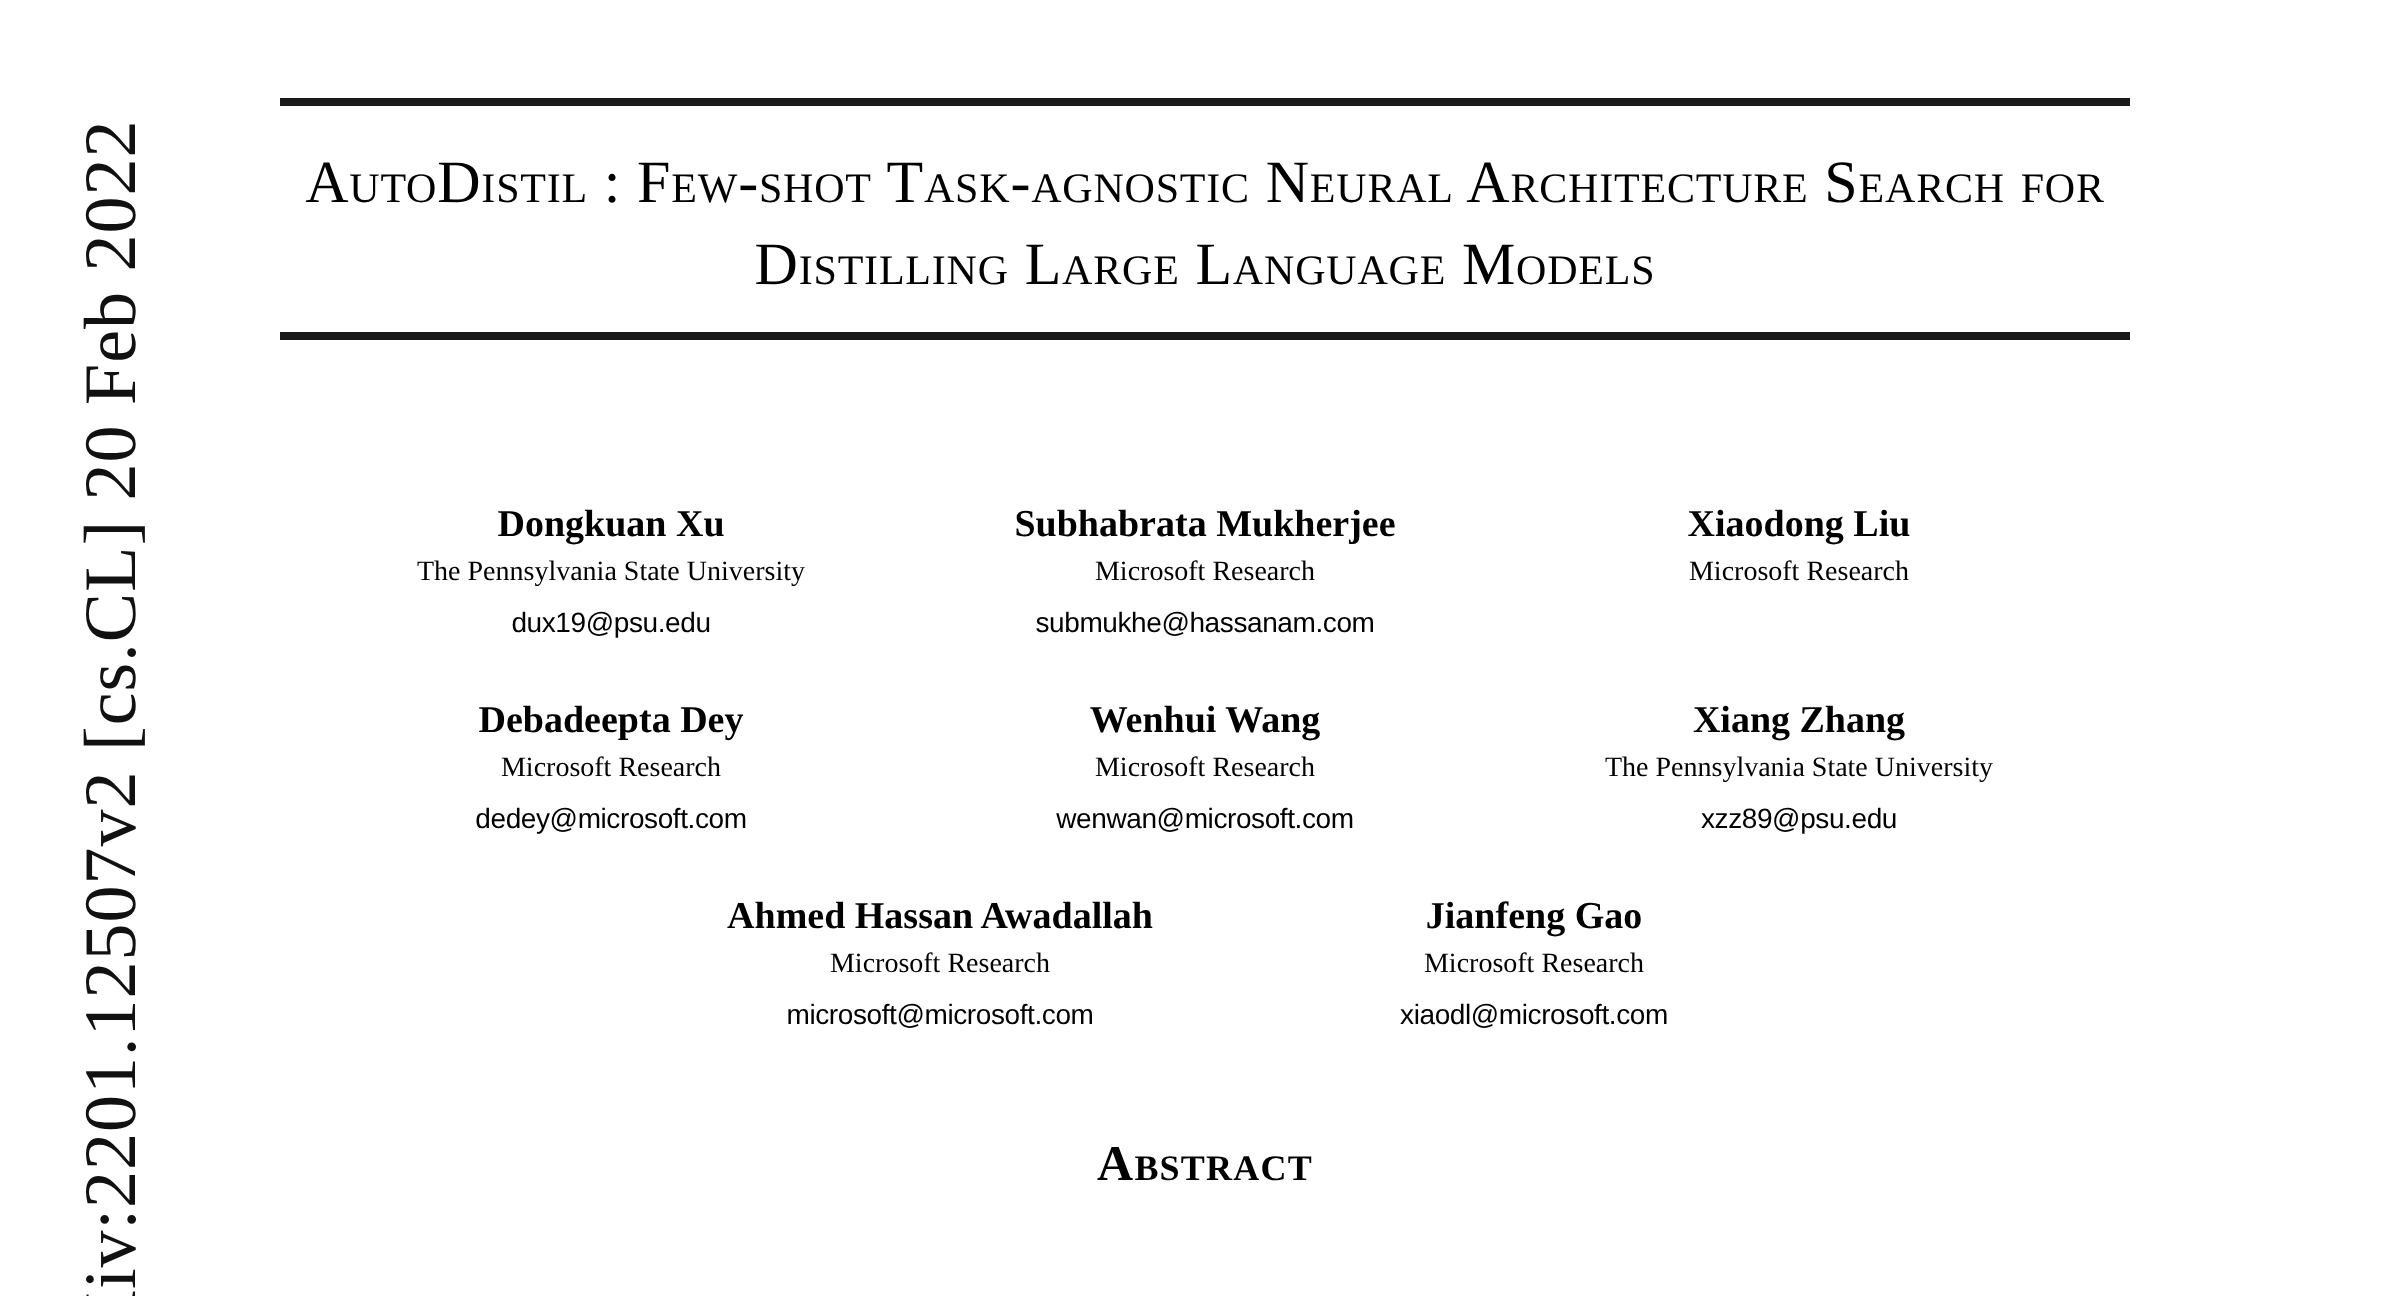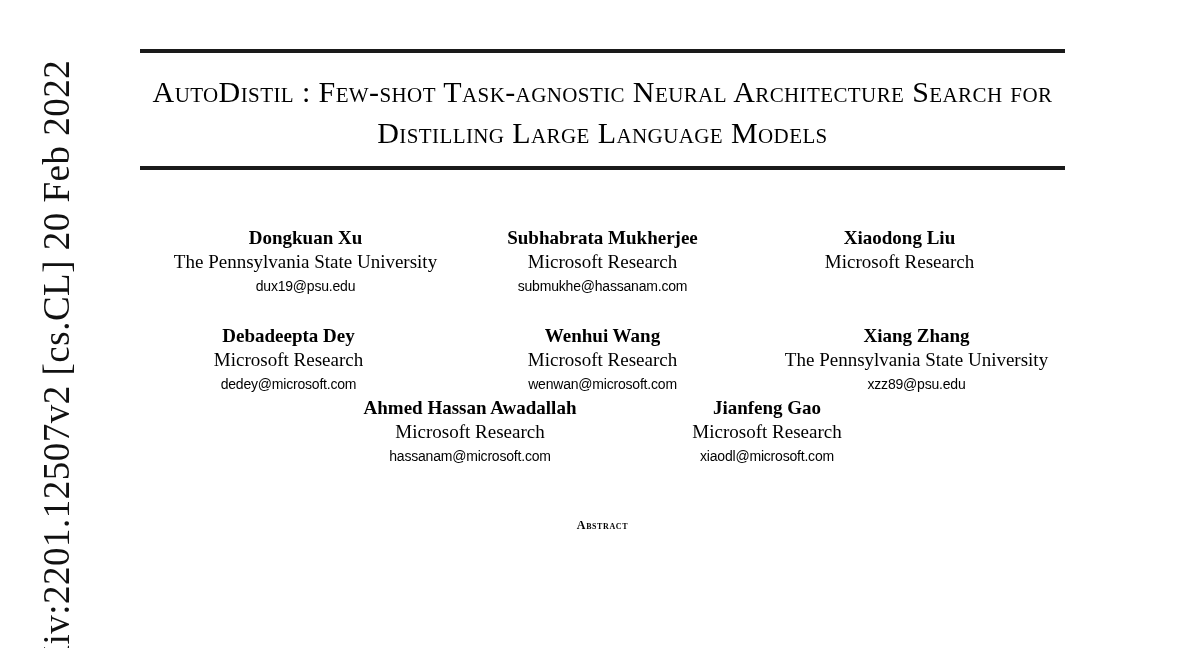--- a/index.html
+++ b/index.html
@@ -62,50 +62,50 @@
 
   
   #authors {
     margin-top: 56px;
   }
   .author-row {
     display: flex;
     justify-content: center;
     align-items: flex-start;
   }
-  .author-row.row-1 > .author { width: 297px; }
-  .author-row.row-2 { margin-top: 26px; justify-content: space-between; }
+  .author-row.row-1 > .author { width: 297px; margin-top: 25px; }
+  .author-row.row-2 { margin-top: 26px; }
   .author-row.row-2 > .author { width: 297px; }
-  .author-row.row-3 { }
+  .author-row.row-3 { margin-top: 26px; }
   .author-row.row-3 > .author { width: 297px; }
   .author-row.row-3 { padding-left: 32px; }
 
   .author {
     text-align: center;
   }
   .author-name {
     font-size: 19px;
     font-weight: bold;
     line-height: 24px;
   }
   .author-affil {
-    font-size: 19px;
+    font-size: 14px;
     line-height: 24px;
   }
   .author-email {
     font-family: Liberation Sans, sans-serif;
     font-size: 14px;
     line-height: 24px;
     letter-spacing: -0.2px;
   }
 
   #abstract-heading {
     margin-top: 50px;
     text-align: center;
-    font-size: 12px;
+    font-size: 25px;
     font-weight: bold;
     font-variant: small-caps;
     letter-spacing: 0.6px;
   }
 </style>
 </head>
 <body>
 
 <div id="arxiv-stamp">arXiv:2201.12507v2  [cs.CL]  20 Feb 2022</div>
 
@@ -151,21 +151,21 @@
         <div class="author-name">Xiang Zhang</div>
         <div class="author-affil">The Pennsylvania State University</div>
         <div class="author-email">xzz89@psu.edu</div>
       </div>
     </div>
 
     <div class="author-row row-3">
       <div class="author">
         <div class="author-name">Ahmed Hassan Awadallah</div>
         <div class="author-affil">Microsoft Research</div>
-        <div class="author-email">hassanam@microsoft.com</div>
+        <div class="author-email">microsoft@microsoft.com</div>
       </div>
       <div class="author">
         <div class="author-name">Jianfeng Gao</div>
         <div class="author-affil">Microsoft Research</div>
         <div class="author-email">xiaodl@microsoft.com</div>
       </div>
     </div>
 
   </div>
 

